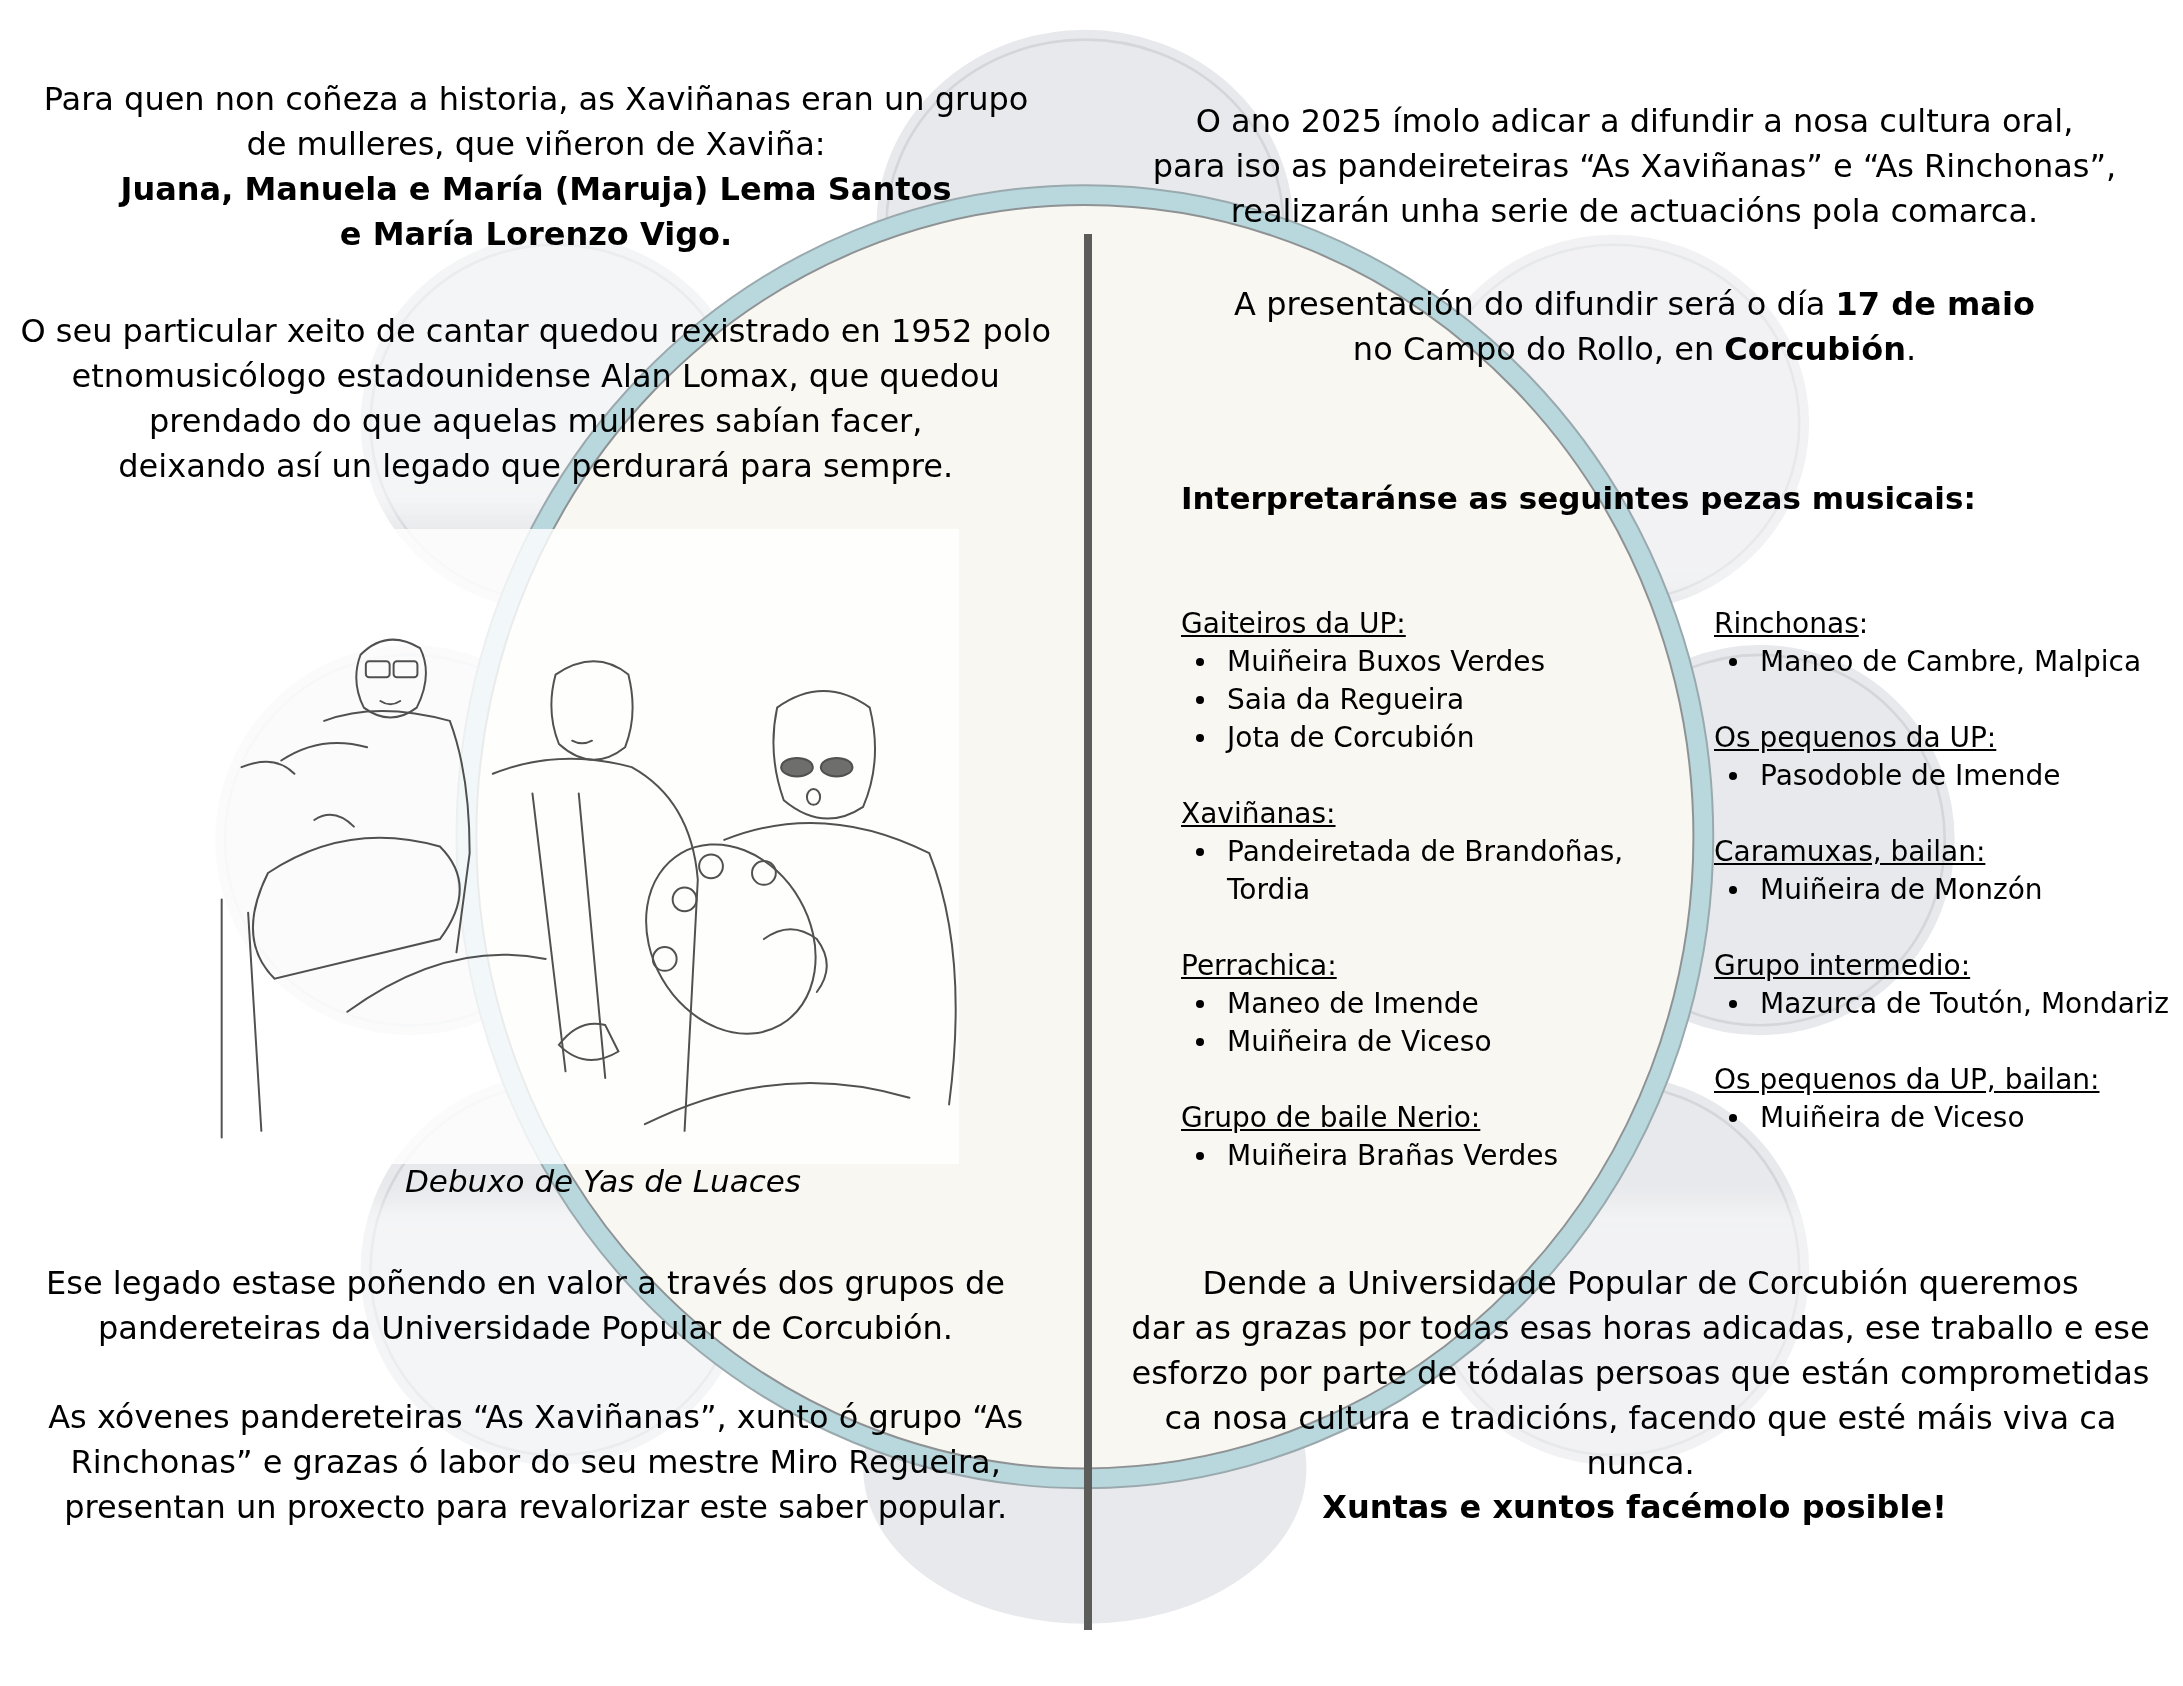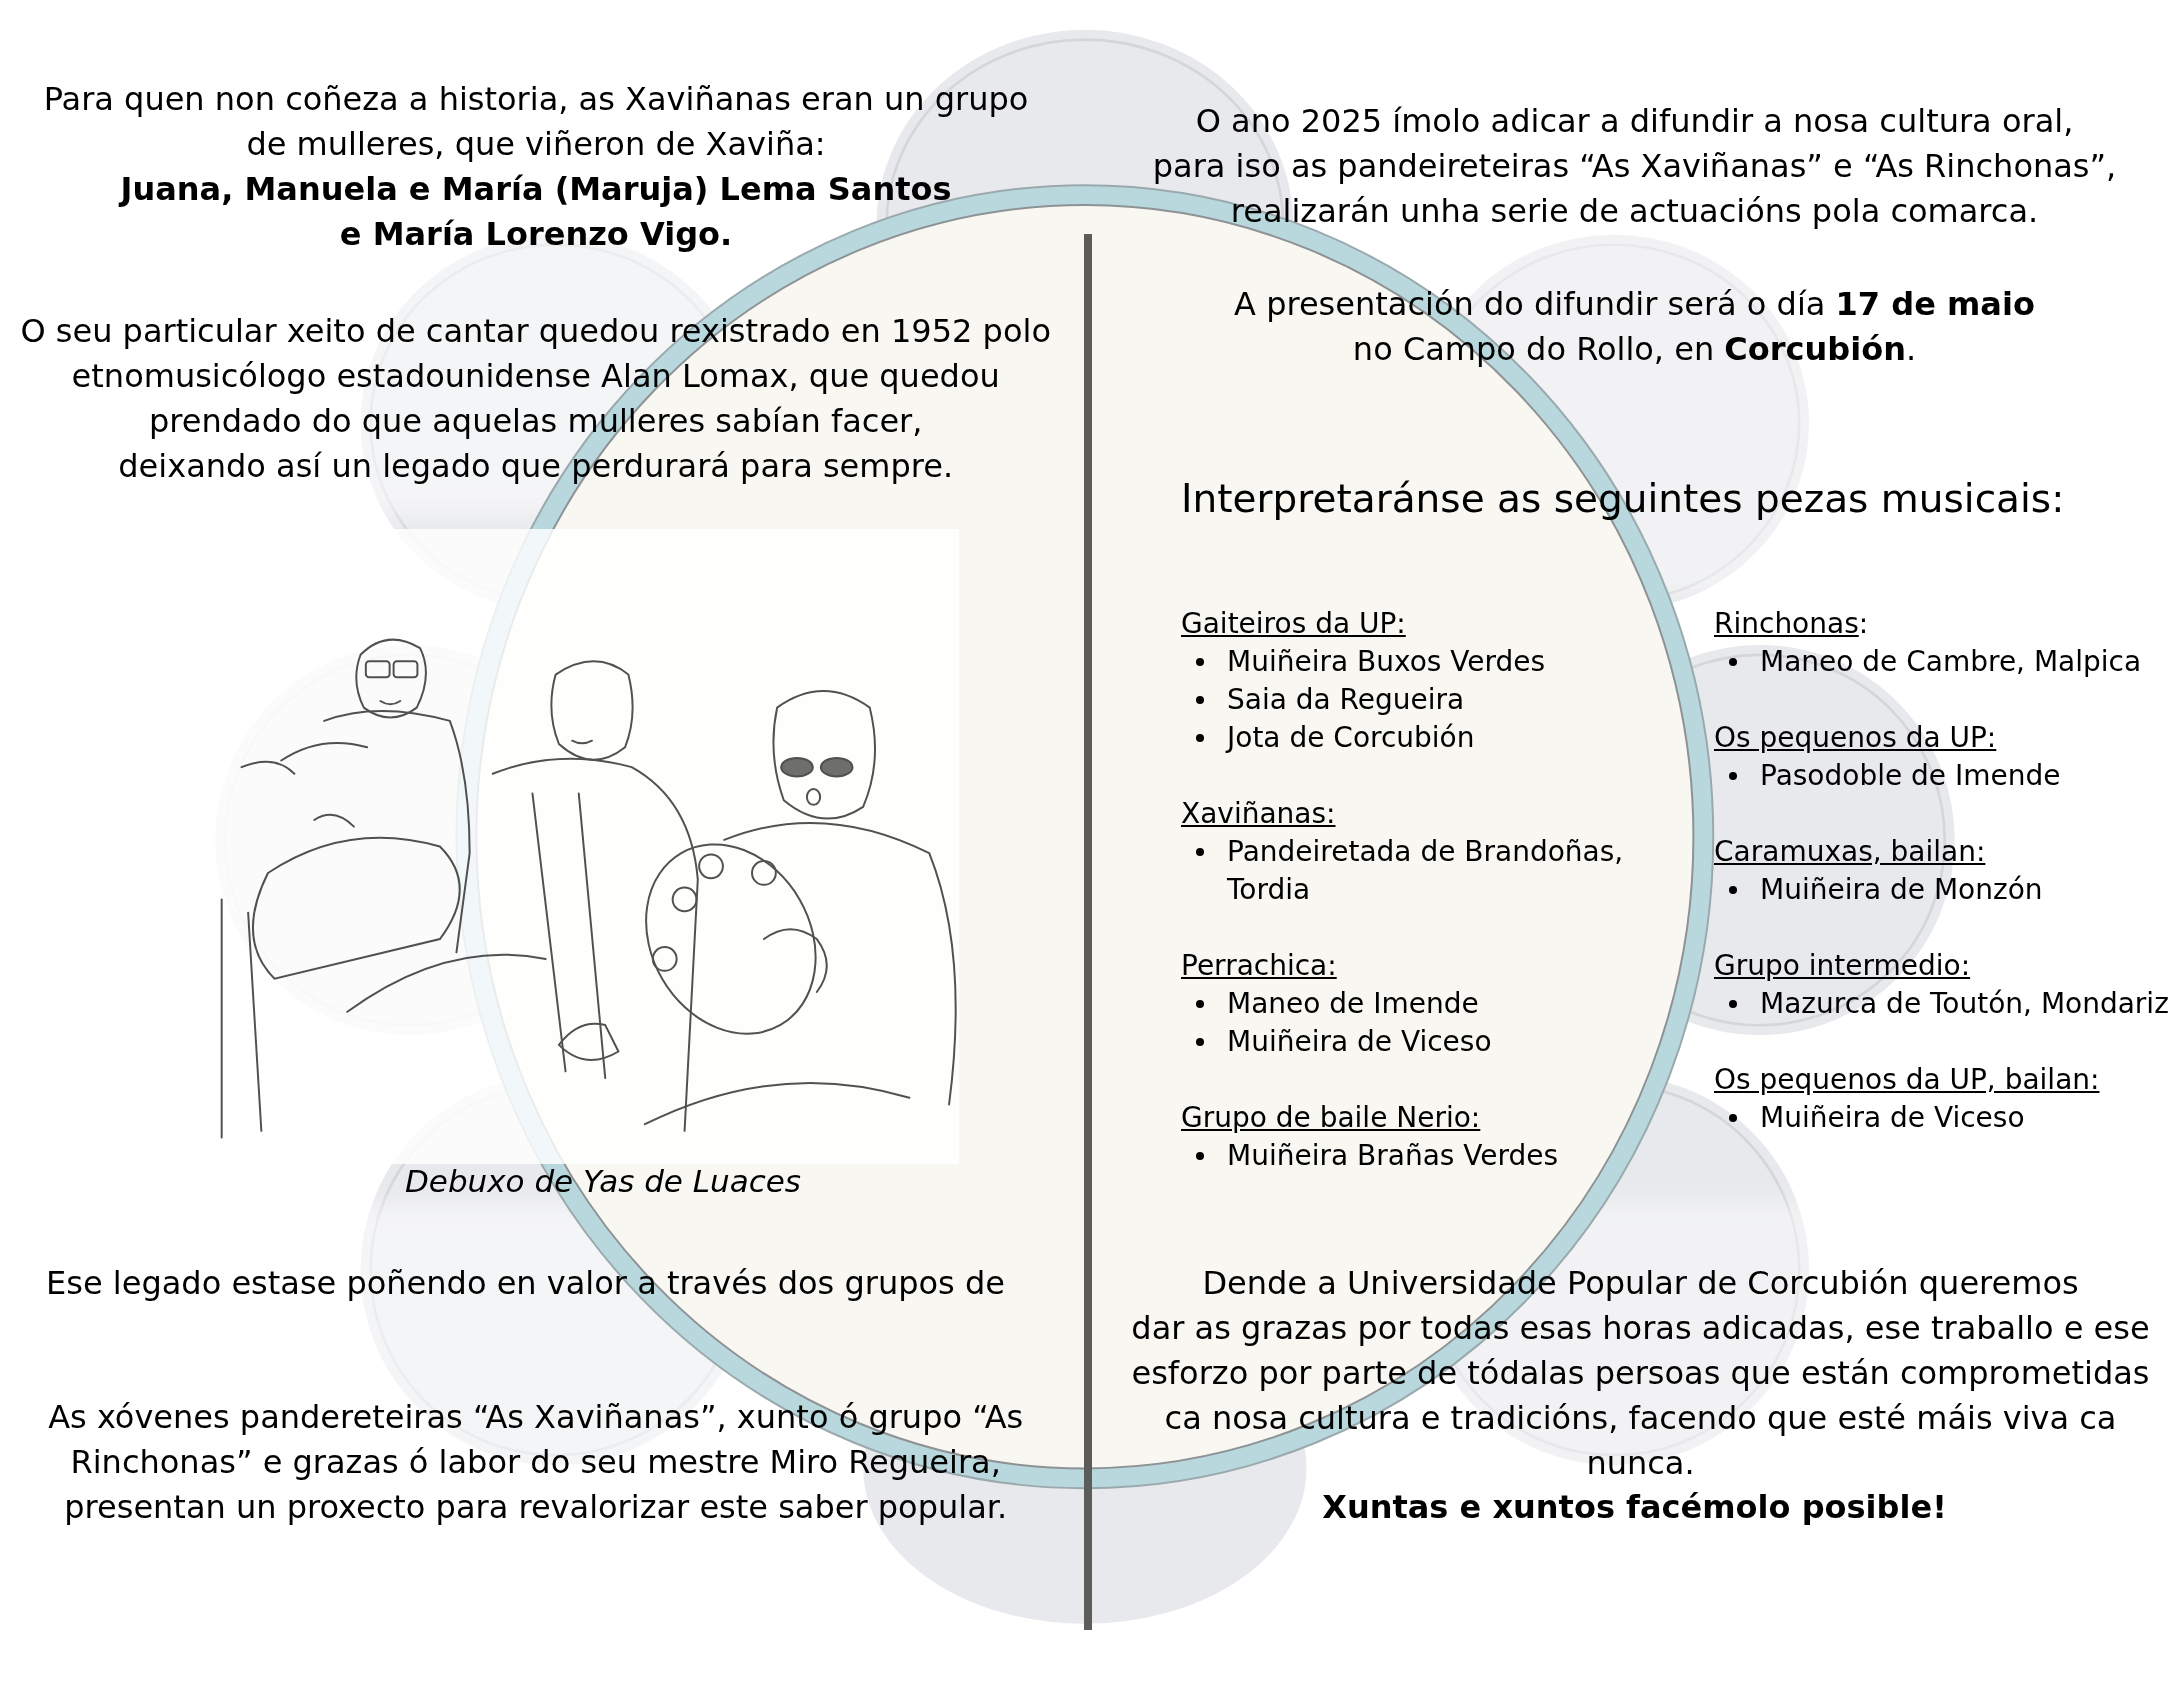--- a/index.html
+++ b/index.html
@@ -5,21 +5,21 @@
   html, body { margin:0; padding:0; }
   body { width:2183px; height:1686px; position:relative; overflow:hidden; background:#ffffff;
          font-family:"DejaVu Sans","Liberation Sans",sans-serif; color:#000; }
   .bg { position:absolute; left:0; top:0; width:2183px; height:1686px; }
   .txt { position:absolute; text-align:center; font-size:32px; line-height:45px; color:#000; }
   .txt p { margin:0; }
   b { font-weight:bold; }
   .divider { position:absolute; left:1084px; top:234px; width:8px; height:1396px; background:#5c5c5a; }
   .drawing { position:absolute; left:182px; top:529px; width:777px; height:635px; background:rgba(255,255,255,0.82); }
   .caption { position:absolute; left:405px; top:1161px; width:562px; font-style:italic; font-size:31px; line-height:40px; }
-  .intro { position:absolute; left:1181px; top:476px; font-size:39px; line-height:45px; }
+  .intro { position:absolute; left:1181px; top:476px; font-size:31px; line-height:45px;font-weight:bold; }
   .list { position:absolute; font-size:28px; line-height:38px; }
   .grp { margin-bottom:38px; }
   .grp-title { text-decoration:underline; }
   .grp ul { margin:0; padding:0; list-style:none; }
   .grp li { position:relative; padding-left:46px; }
   .grp li::before { content:""; position:absolute; left:14.6px; top:14.6px; width:8.6px; height:8.6px; border-radius:50%; background:#000; }
   .closing { font-weight:bold; }
 </style>
 </head>
 <body>
@@ -114,20 +114,21 @@
         <circle cx="730" cy="650" r="18"></circle>
       <path d="M880 620 q40 -30 80 0 q30 40 0 80"></path>
       <path d="M700 900 q200 -100 400 -40"></path>
     </g>
   </svg>
 </div>
 <div class="caption">Debuxo de Yas de Luaces</div>
 
 <div class="txt" style="left:3px; top:1261px; width:1045px;">
   <p>Ese legado estase poñendo en valor a través dos grupos de</p>
+  <p>pandereteiras da Universidade Popular de Corcubión.</p>
 </div>
 
 <div class="txt" style="left:13.2px; top:1395px; width:1045px;">
   <p>As xóvenes pandereteiras “As Xaviñanas”, xunto ó grupo “As</p>
   <p>Rinchonas” e grazas ó labor do seu mestre Miro Regueira,</p>
   <p>presentan un proxecto para revalorizar este saber popular.</p>
 </div>
 
 <div class="divider"></div>
 

